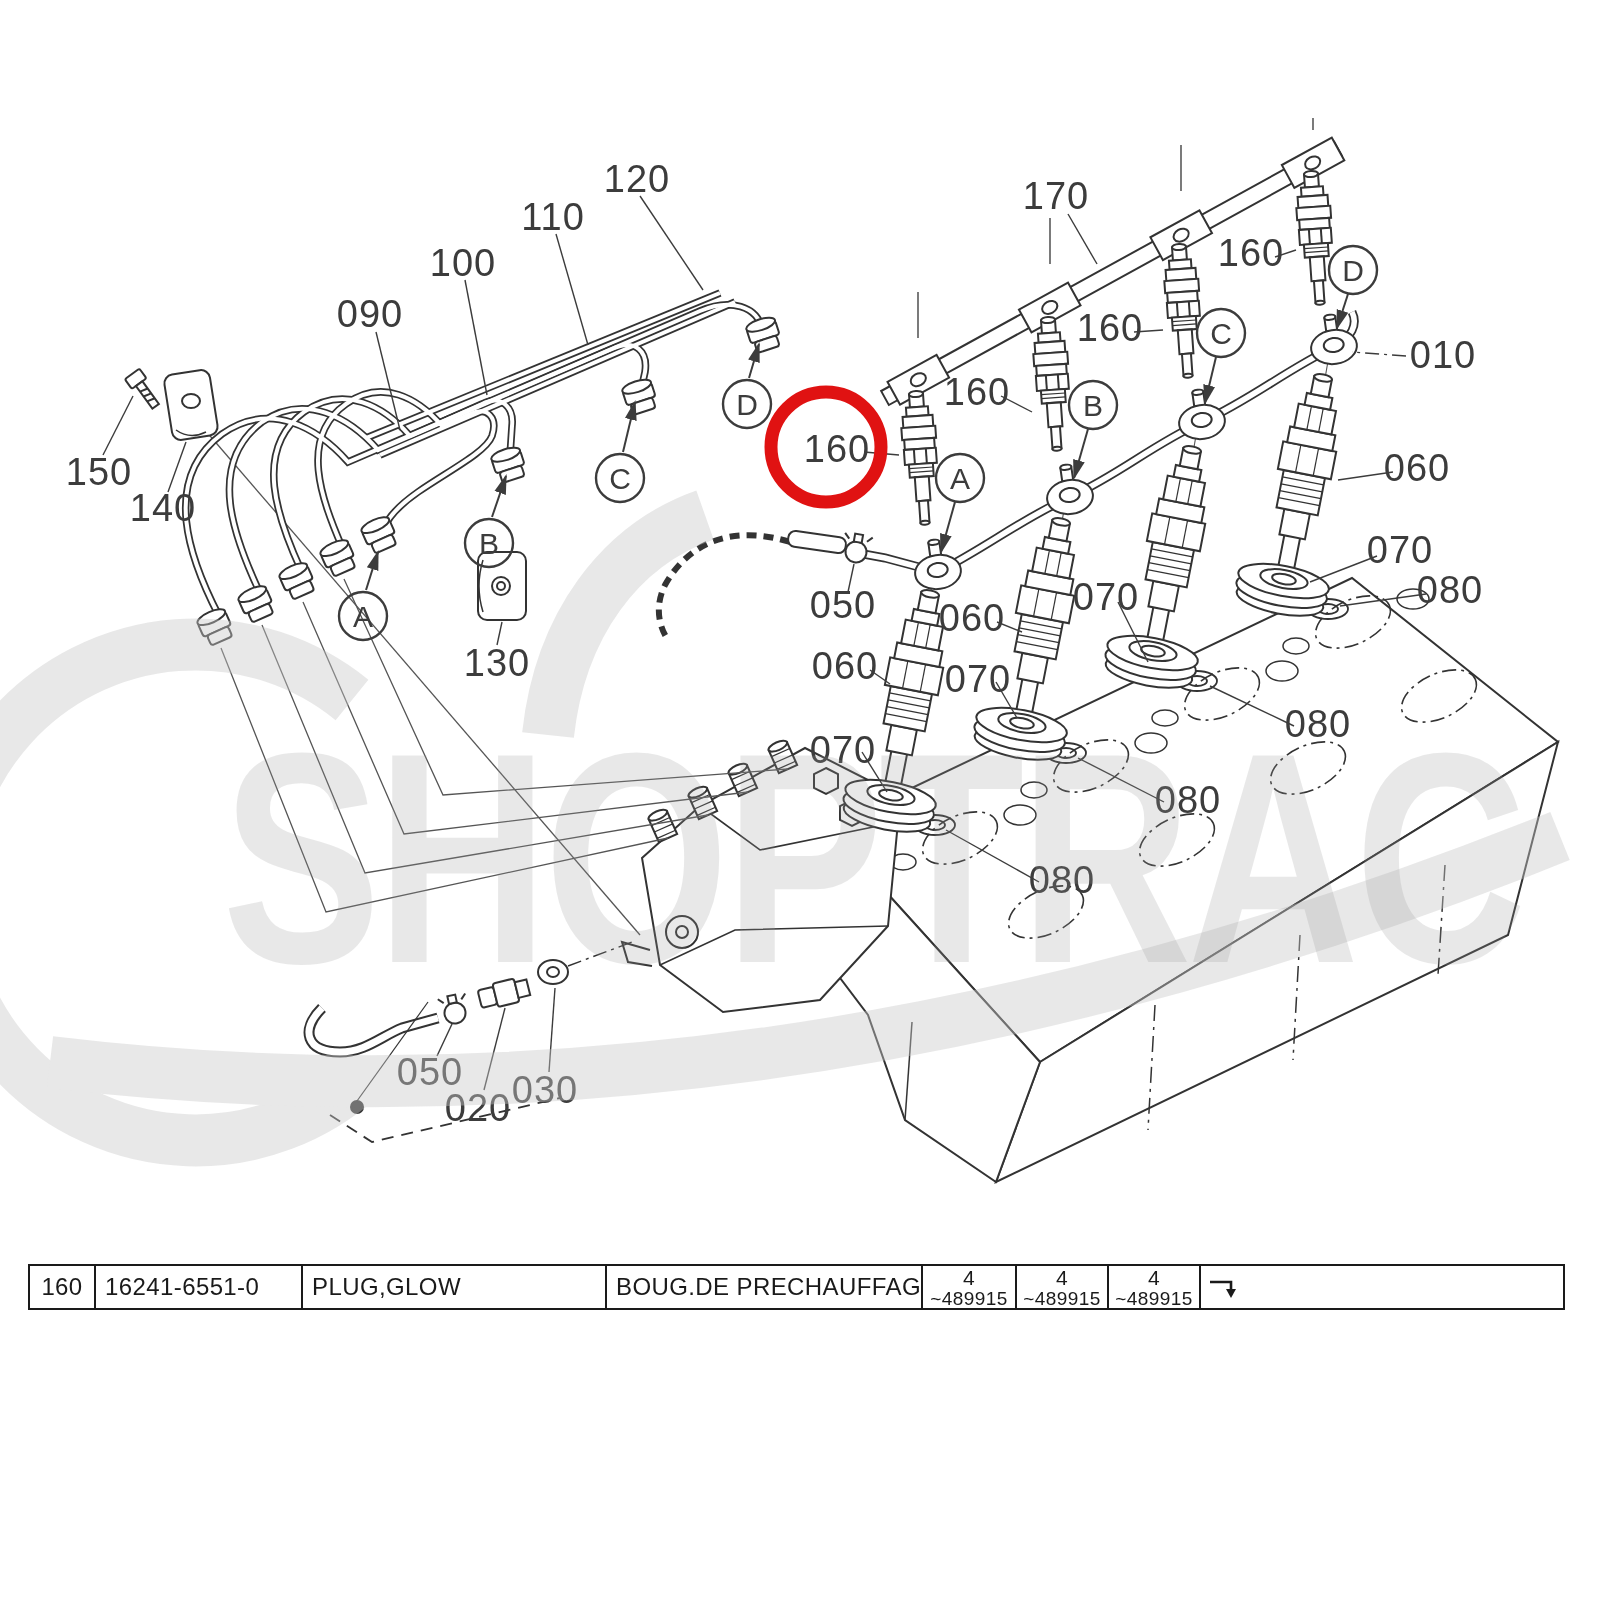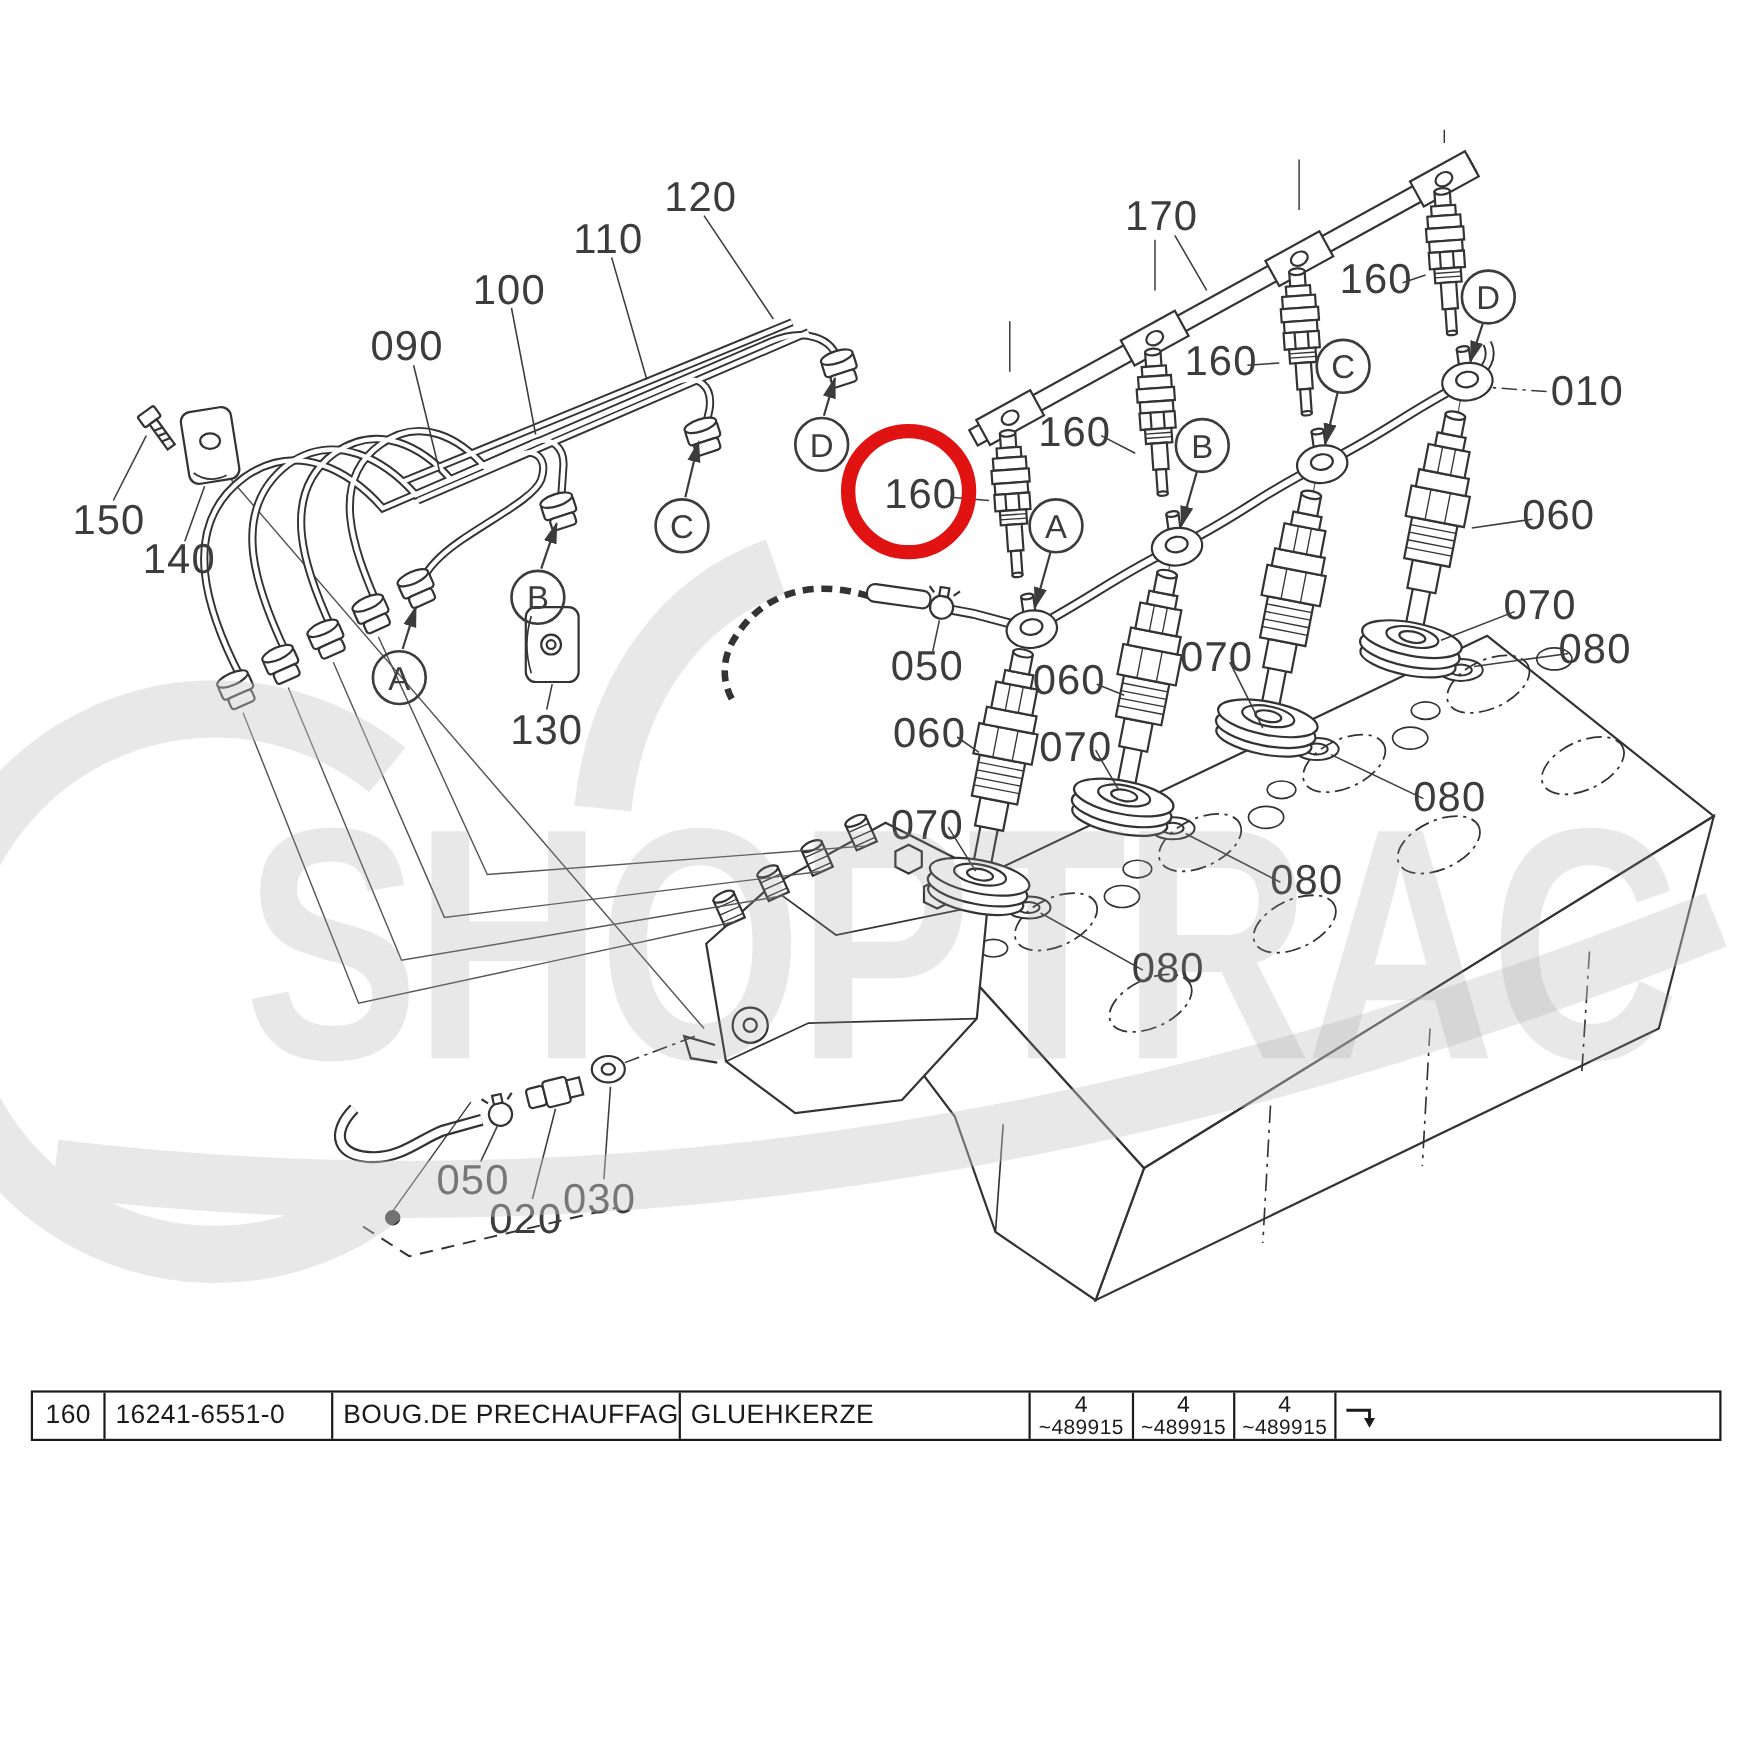--- a/index.html
+++ b/index.html
@@ -408,22 +408,22 @@
       <path d="M705 515 C620 545 560 625 548 735"></path>
     </g>
     <text class="wmtext" x="872" y="962" text-anchor="middle" textLength="1300" lengthAdjust="spacingAndGlyphs">SHOPTRAC</text>
   </g>
 </svg>
 
 
 <div class="tbl">
   <div class="cell c-center" style="width:66px">160</div>
   <div class="cell c-left" style="width:207px">16241-6551-0</div>
+  <div class="cell c-left" style="width:304px">PLUG,GLOW</div>
   <div class="cell c-left" style="width:316px">BOUG.DE PRECHAUFFAGE</div>
-  <div class="cell c-left" style="width:318px">GLUEHKERZE</div>
   <div class="cell c-center qty" style="width:94px">
     <span class="q">4</span>
     <span class="s">~489915</span>
   </div>
   <div class="cell c-center qty" style="width:92px">
     <span class="q">4</span>
     <span class="s">~489915</span>
   </div>
   <div class="cell c-center qty" style="width:92px">
     <span class="q">4</span>

